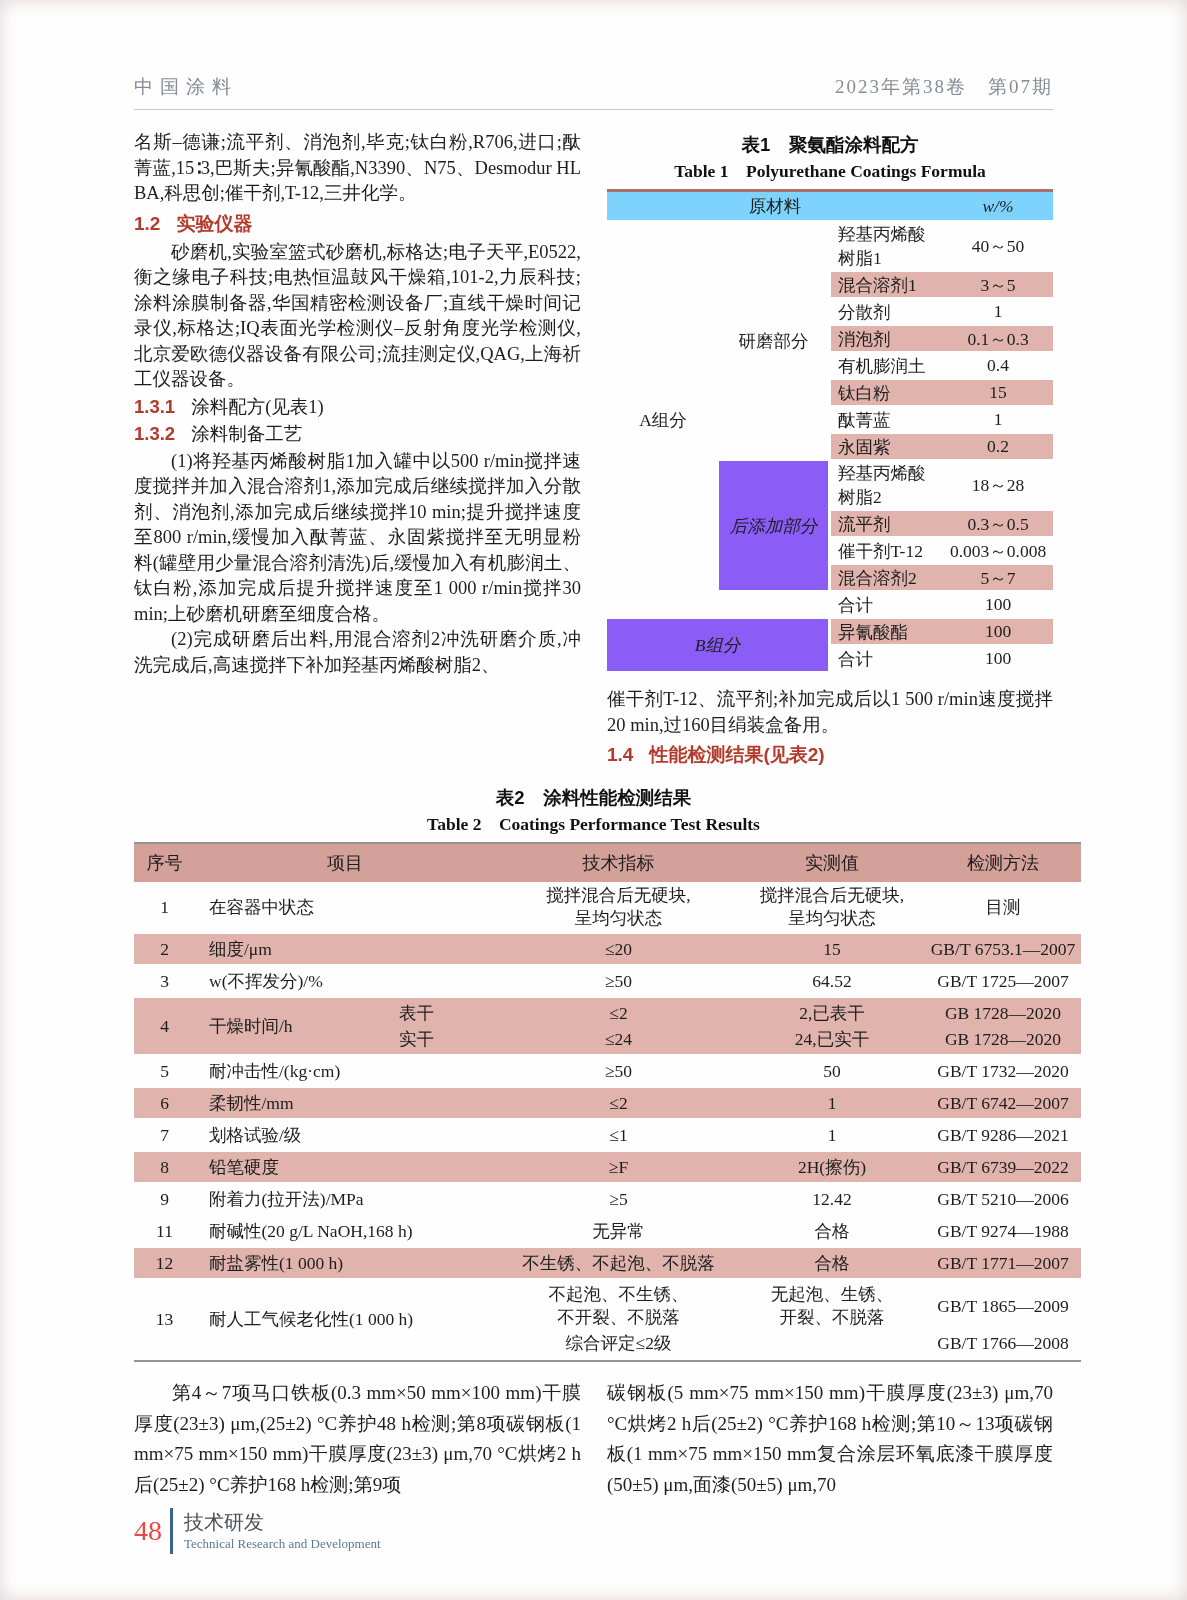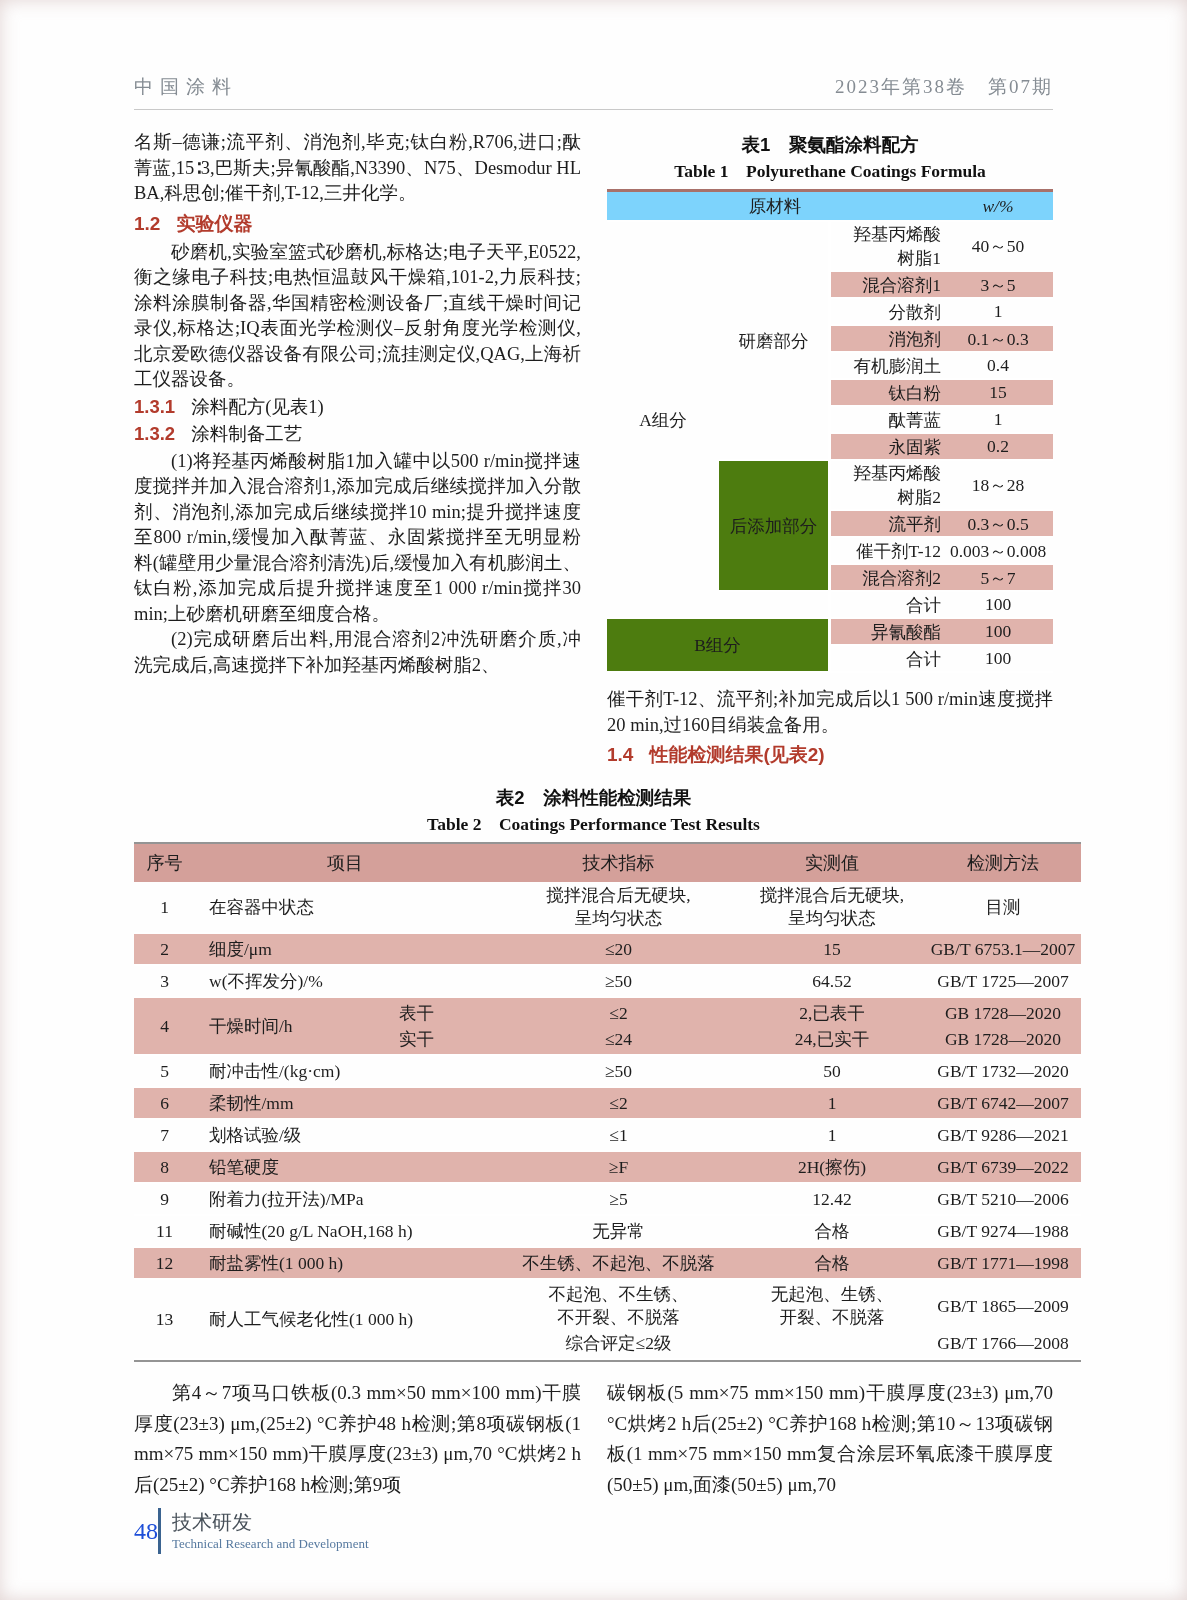--- a/index.html
+++ b/index.html
@@ -55,29 +55,29 @@
   }
   
   table{border-collapse:separate;border-spacing:0;}
   .t1{width:100%;font-size:17.5px;table-layout:fixed;}
   .t1 td{
     height:25px;padding:0 2px;border-bottom:2px solid #fff;
     vertical-align:middle;text-align:center;
   }
   .t1 .c-grp{width:80px;text-align:center;}
   .t1 .c-part{width:104px;border-right:3px solid #fff;}
-  .t1 .c-name{width:146px;text-align:right;padding-left:7px;}
+  .t1 .c-name{width:146px;text-align:left;padding-left:7px;}
   .t1 .c-val{width:106px;}
   .t1 .hdr td{
     background:#7dd3fc;height:28px;
     border-top:3px solid #a8716a;
   }
   .t1 .unit{font-style:italic;}
   .t1 .stripe{background:#e0b3ac;}
-  .t1 .pinkcell{background:#4d7c0f;}
+  .t1 .pinkcell{background:#8b5cf6;font-style:italic;}
   
   .t2-wrap{margin-top:14px;}
   .t2{width:100%;font-size:17.5px;table-layout:fixed;
       border-top:2px solid #949494;border-bottom:2px solid #949494;}
   .t2 td,.t2 th{
     padding:2px 3px;vertical-align:middle;text-align:center;
     line-height:23px;font-weight:normal;
   }
   .t2 thead th{
     background:#d4a09a;height:34px;font-size:18px;
@@ -100,21 +100,21 @@
   .stack13a{height:48px;display:flex;align-items:center;justify-content:center;}
   .stack13b{height:26px;line-height:26px;}
   
   .bottom{margin-top:16px;}
   .bottom-p{font-size:19px;line-height:30.5px;}
   
   .pg-footer{
     position:absolute;left:134px;bottom:46px;
     display:flex;align-items:center;
   }
-  .pg-num{font-size:24px;color:#1d4ed8;margin-right:0;}
+  .pg-num{font-size:28px;color:#ef4444;margin-right:8px;}
   .pg-bar{width:3px;height:46px;background:#3a6390;margin-right:11px;}
   .pg-sec-cn{
     font-family:"Liberation Sans","DejaVu Sans",sans-serif;
     font-weight:normal;font-size:20px;color:#475059;line-height:22px;
   }
   .pg-sec-en{font-size:13px;color:#56799f;margin-top:3px;}
 </style>
 </head>
 <body>
 
@@ -336,21 +336,21 @@
             <td class="c-item">耐碱性(20 g/L NaOH,168 h)</td>
             <td class="c-spec">无异常</td>
             <td class="c-val">合格</td>
             <td class="c-method">GB/T 9274—1988</td>
           </tr>
           <tr class="pink single">
             <td class="c-no">12</td>
             <td class="c-item">耐盐雾性(1 000 h)</td>
             <td class="c-spec">不生锈、不起泡、不脱落</td>
             <td class="c-val">合格</td>
-            <td class="c-method">GB/T 1771—1998</td>
+            <td class="c-method">GB/T 1771—2007</td>
           </tr>
           <tr>
             <td class="c-no">13</td>
             <td class="c-item">耐人工气候老化性(1 000 h)</td>
             <td class="c-spec">
               <div class="stack13a pre">不起泡、不生锈、
 不开裂、不脱落</div>
               <div class="stack13b">综合评定≤2级</div>
             </td>
             <td class="c-val">

